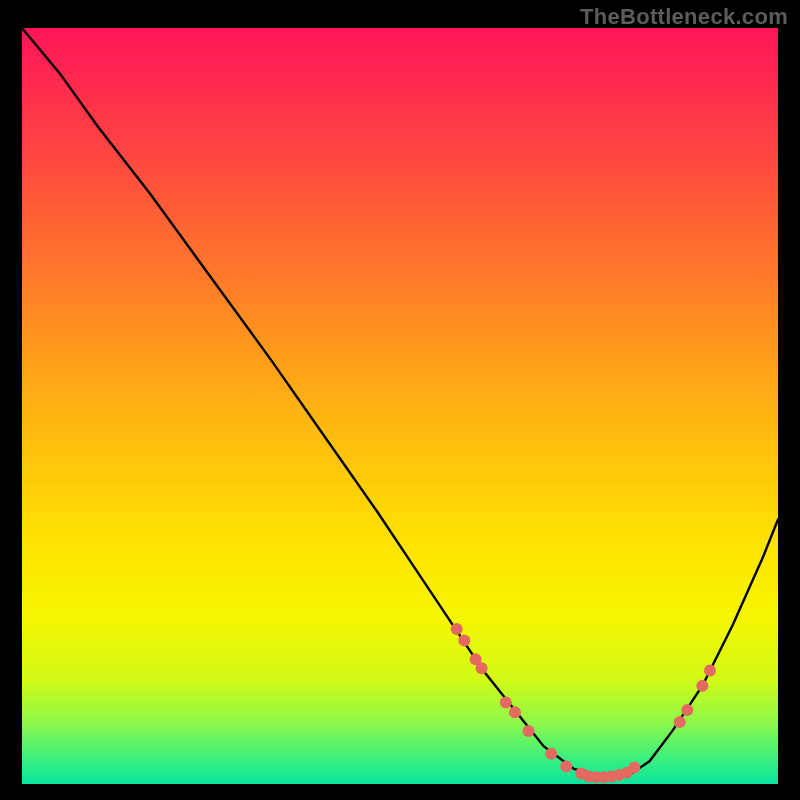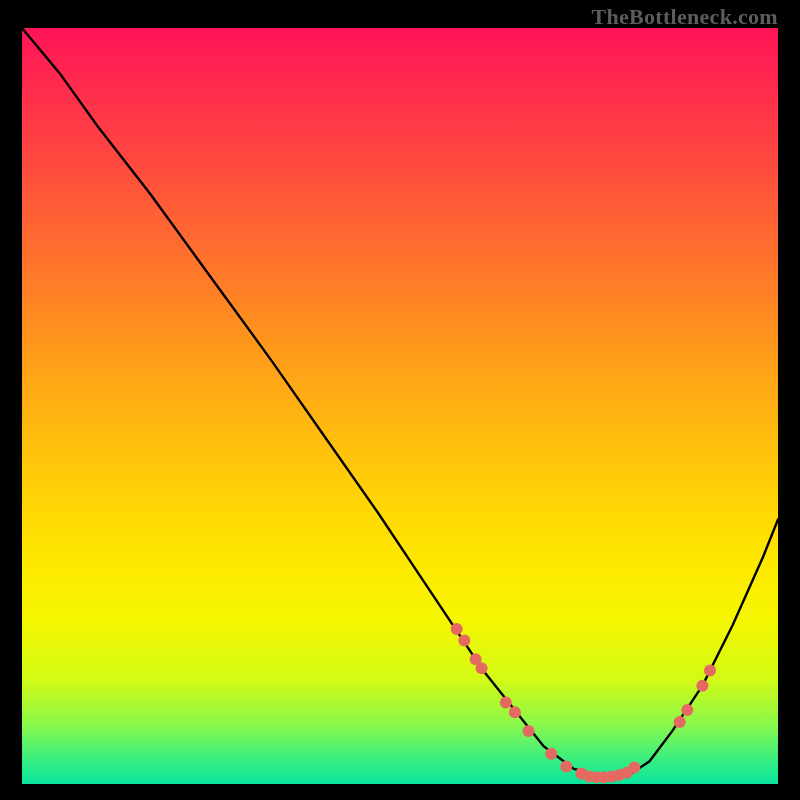--- a/index.html
+++ b/index.html
@@ -12,28 +12,27 @@
     overflow: hidden;
   }
   .stage {
     position: relative;
     width: 800px;
     height: 800px;
   }
   .attribution {
     position: absolute;
     top: 4px;
-    right: 22px;
+    right: 12px;
     color: #5c5c5c;
     font-size: 22px;
     font-weight: 600;
     letter-spacing: 0.3px;
     z-index: 3;
     user-select: none;
-    font-family: Liberation Serif, serif;
   }
   .plot-frame {
     position: absolute;
     left: 22px;
     top: 28px;
     width: 756px;
     height: 756px;
     
     background: linear-gradient(
       to bottom,

